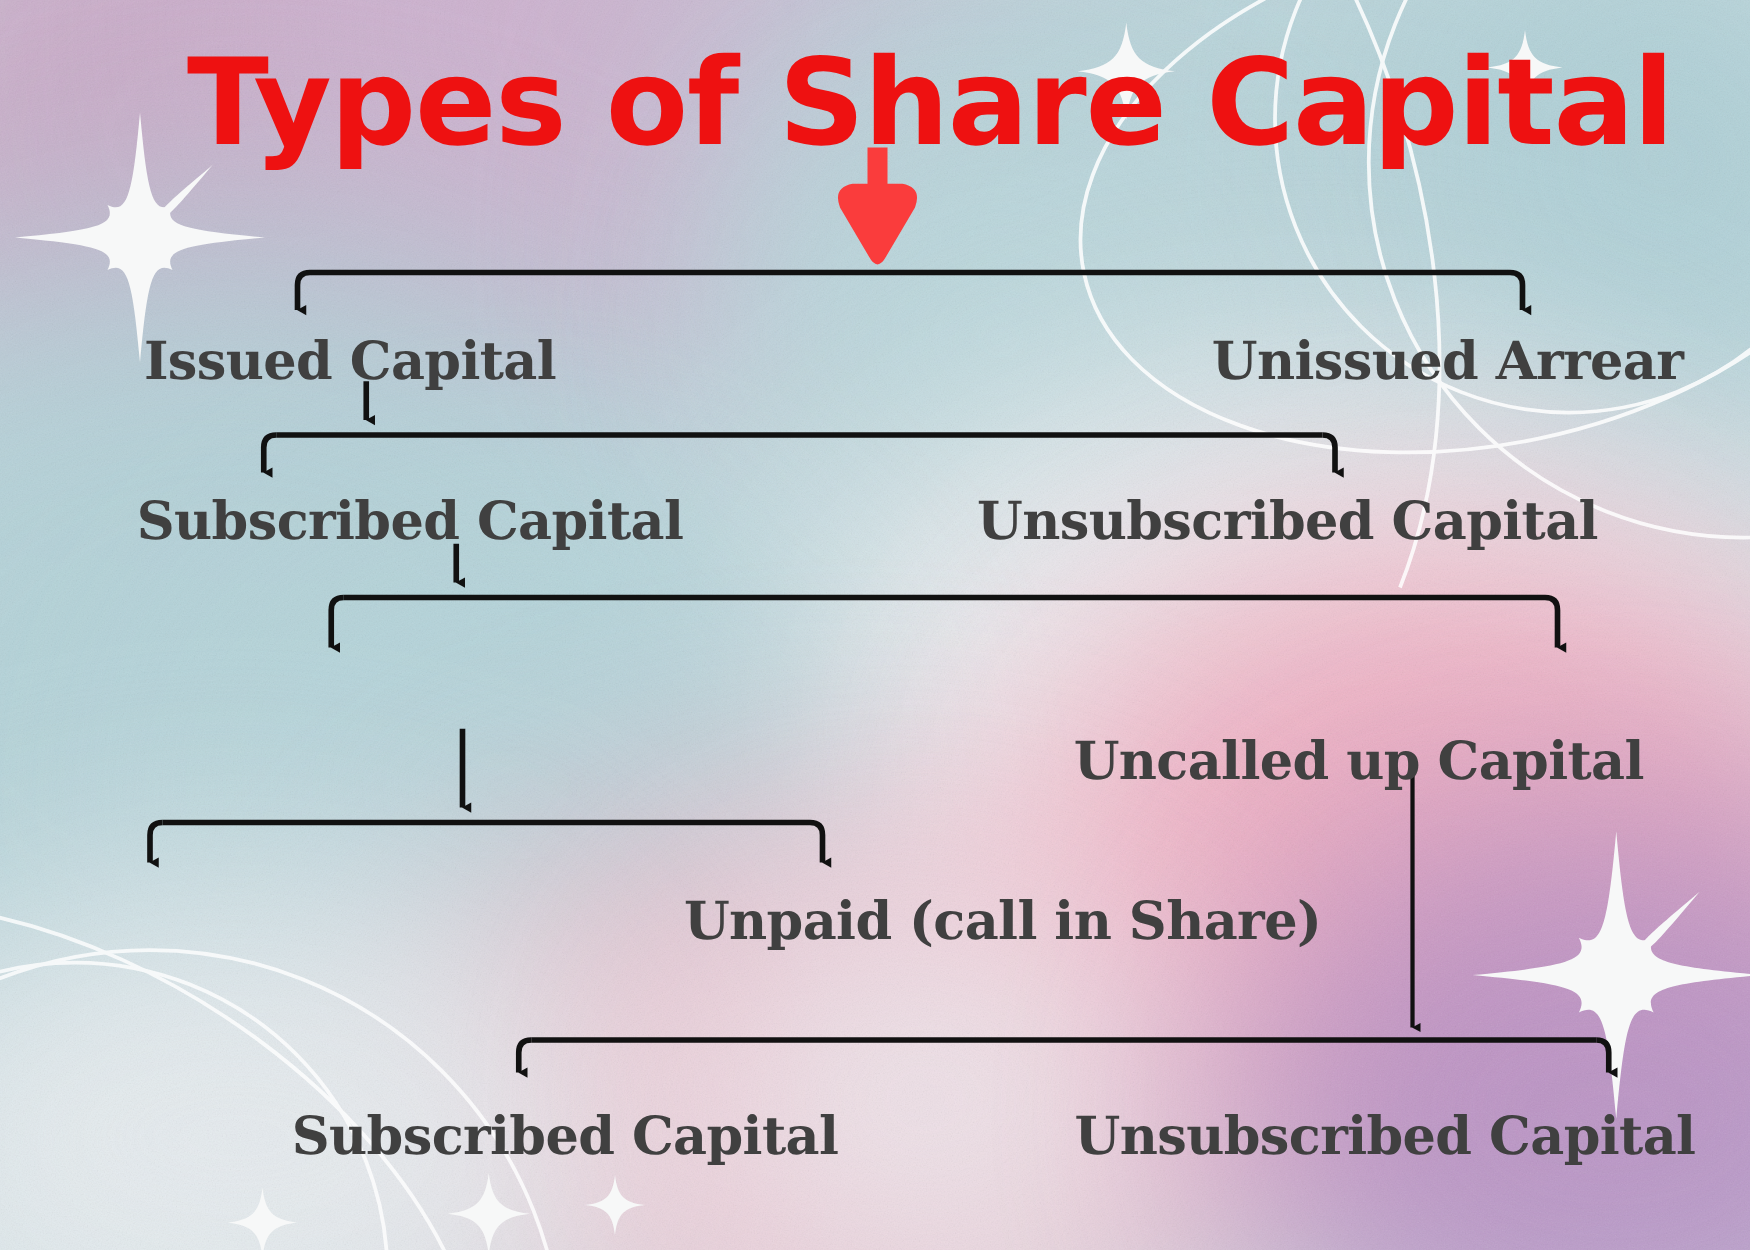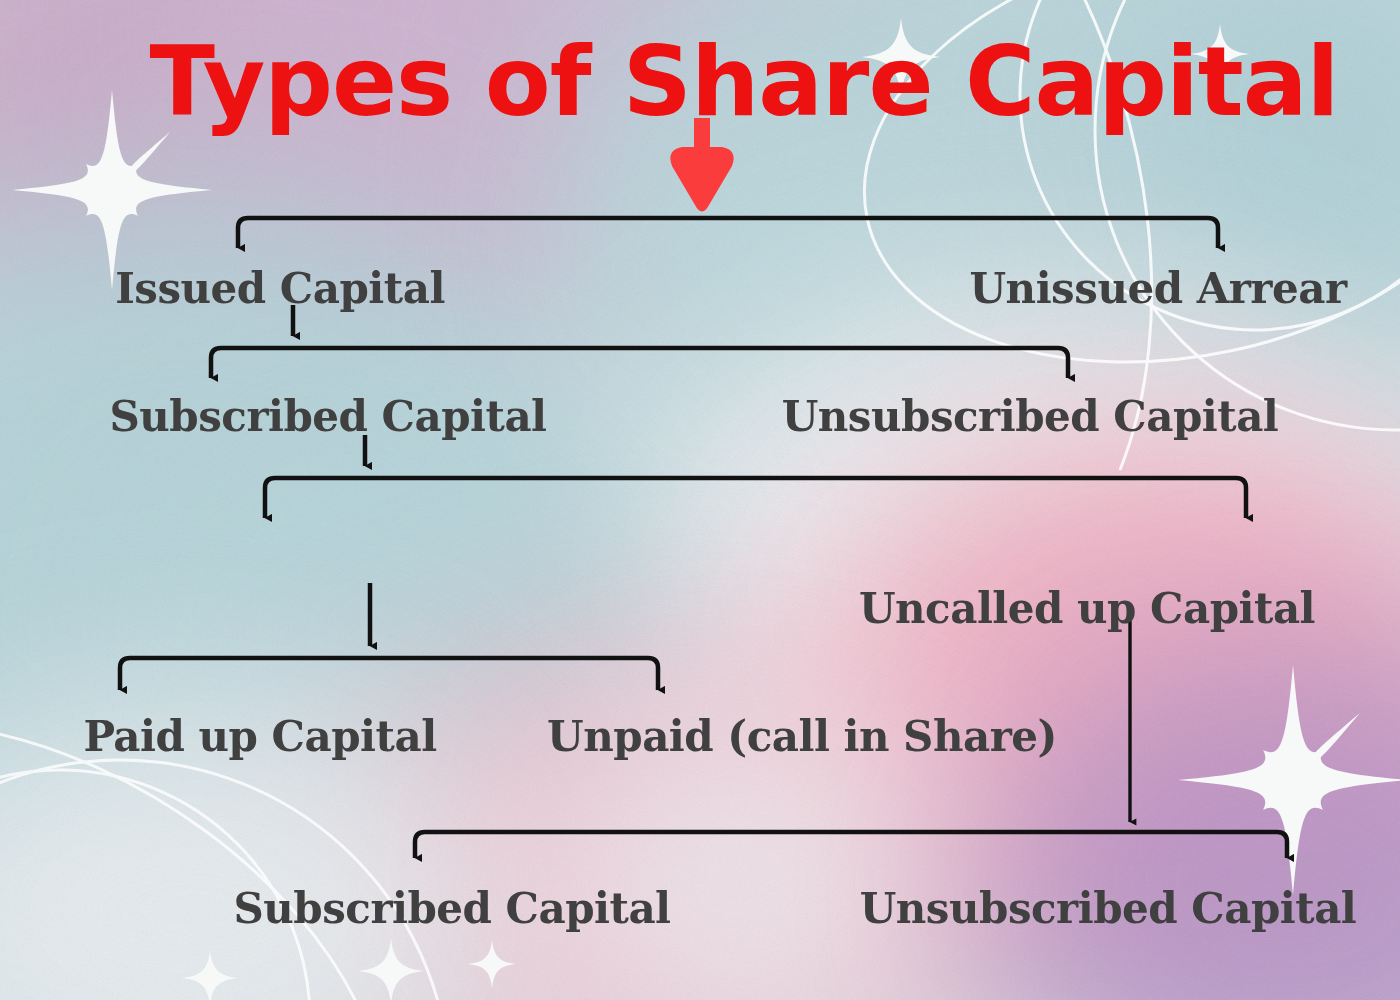--- a/index.html
+++ b/index.html
@@ -205,19 +205,18 @@
   </svg>
 
   <div class="node n-lvl1" style="left:280px;  top:268px;">Issued Capital</div>
   <div class="node n-lvl1" style="left:1158px; top:268px;">Unissued Arrear</div>
 
   <div class="node n-lvl2" style="left:328px;  top:396px;">Subscribed Capital</div>
   <div class="node n-lvl2" style="left:1030px; top:396px;">Unsubscribed Capital</div>
 
   <div class="node n-lvl3" style="left:1087px; top:540px;margin-top:48px;">Uncalled up Capital</div>
 
-  <div class="node n-lvl4" style="left:260px;  top:716px;">Paid up Capital</div>
   <div class="node n-lvl4" style="left:802px;  top:716px;">Unpaid (call in Share)</div>
 
   <div class="node n-lvl5" style="left:452px;  top:888px;">Subscribed Capital</div>
   <div class="node n-lvl5" style="left:1108px; top:888px;">Unsubscribed Capital</div>
 
 </div>
 
 </body></html>

